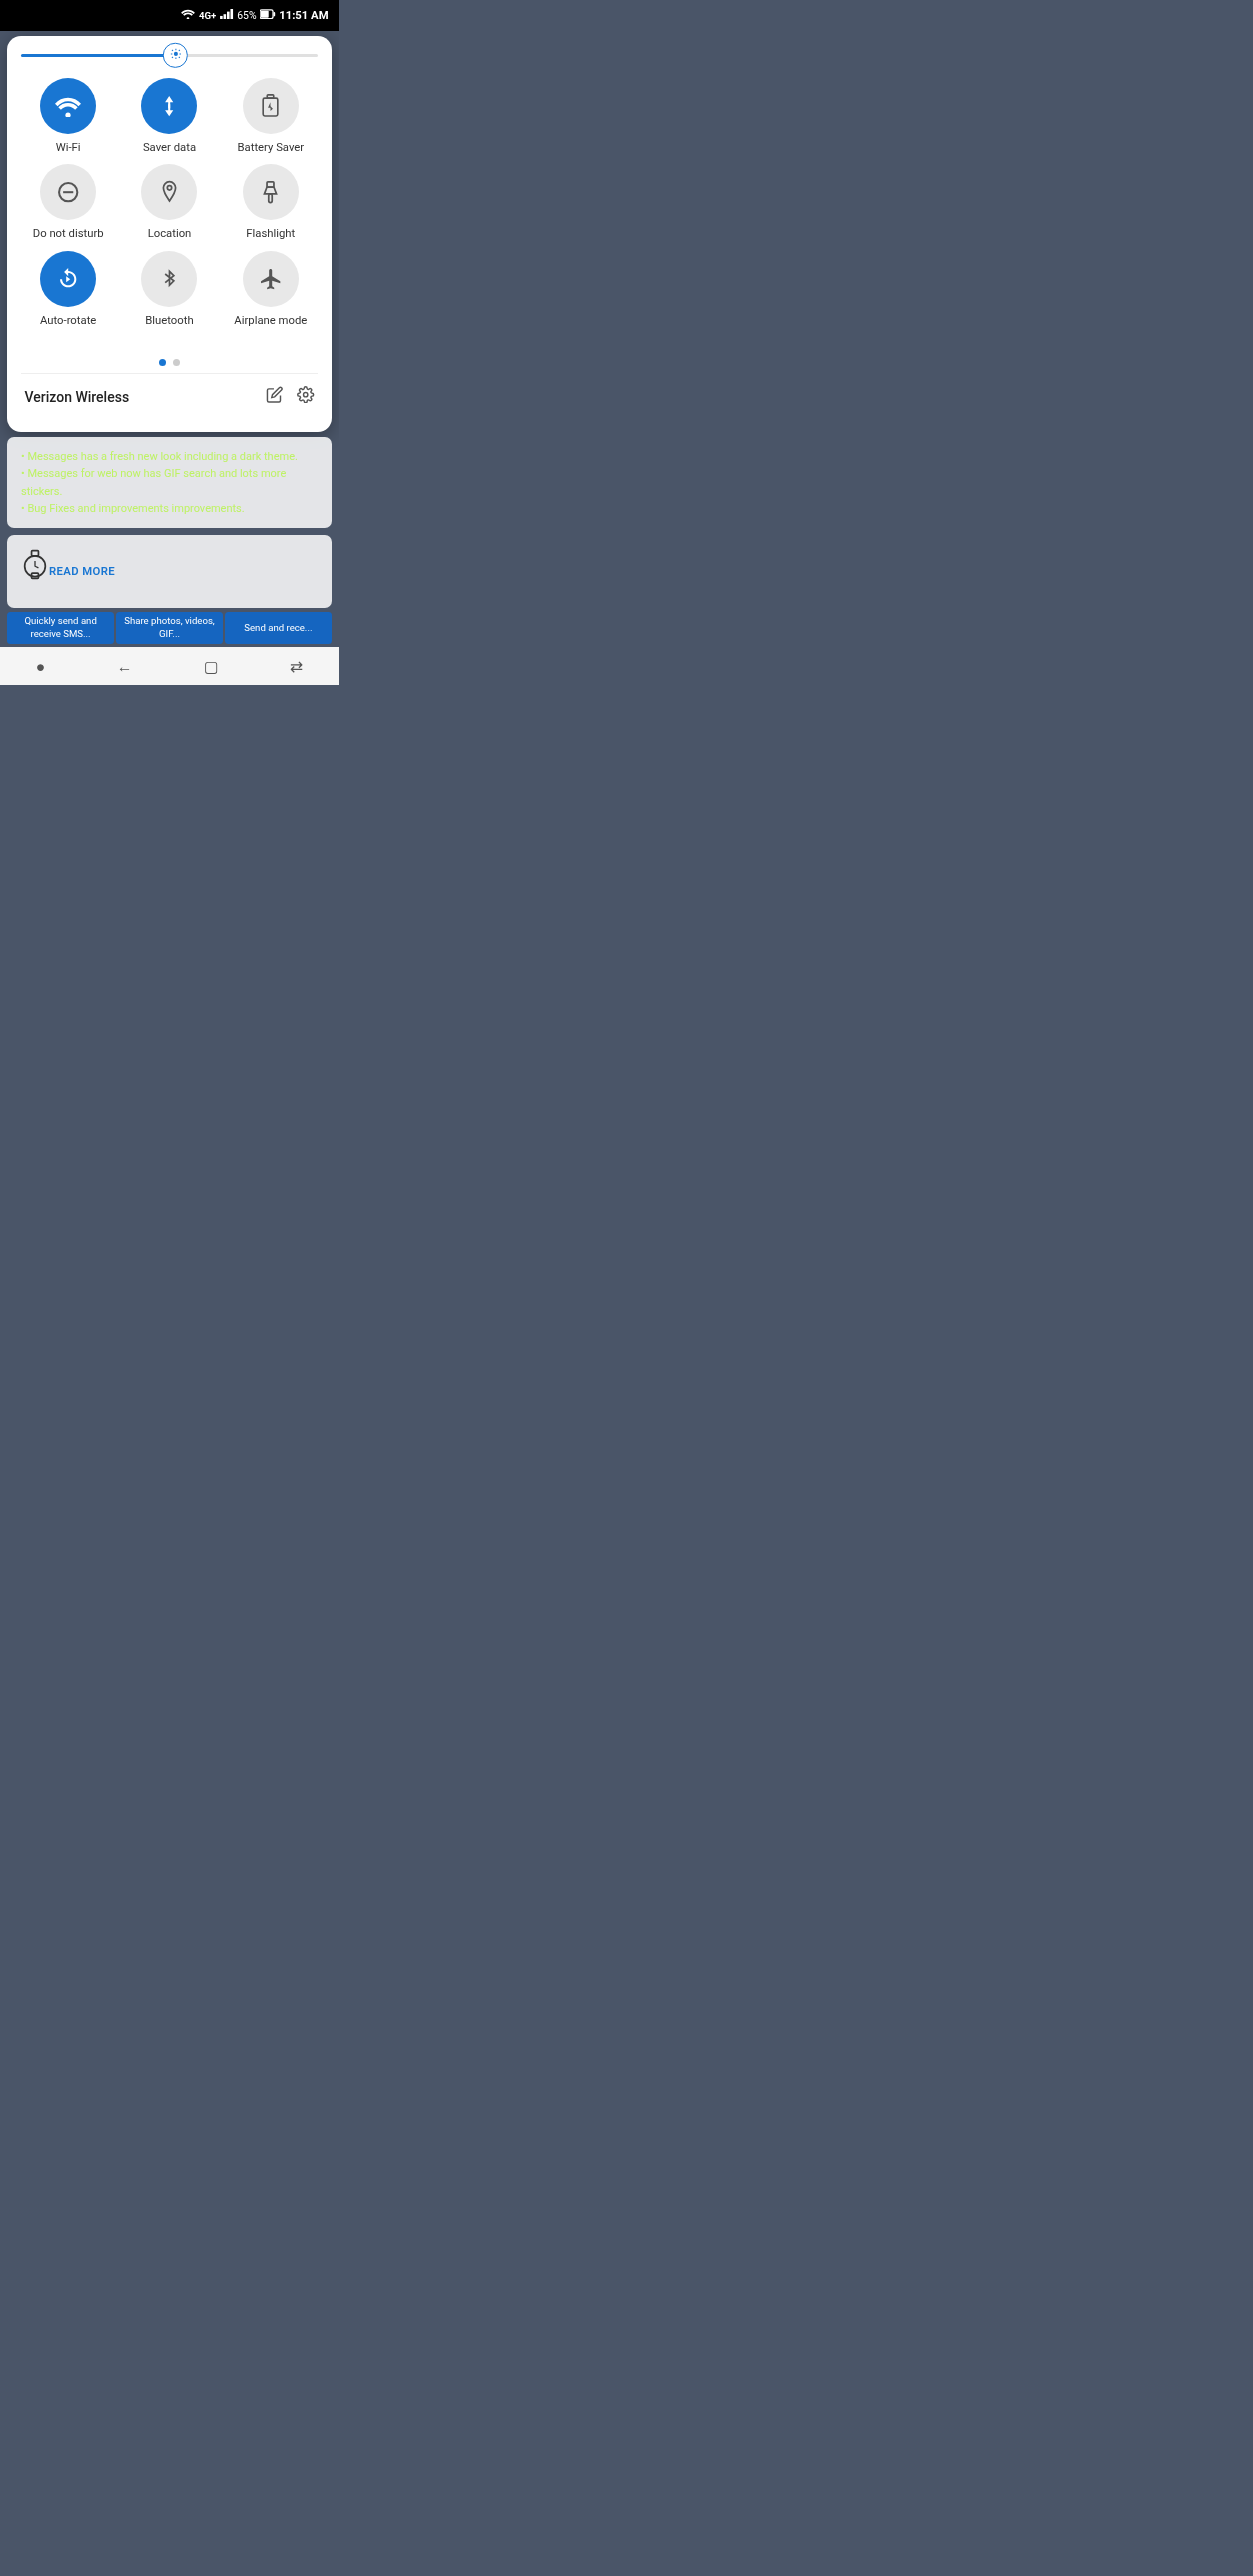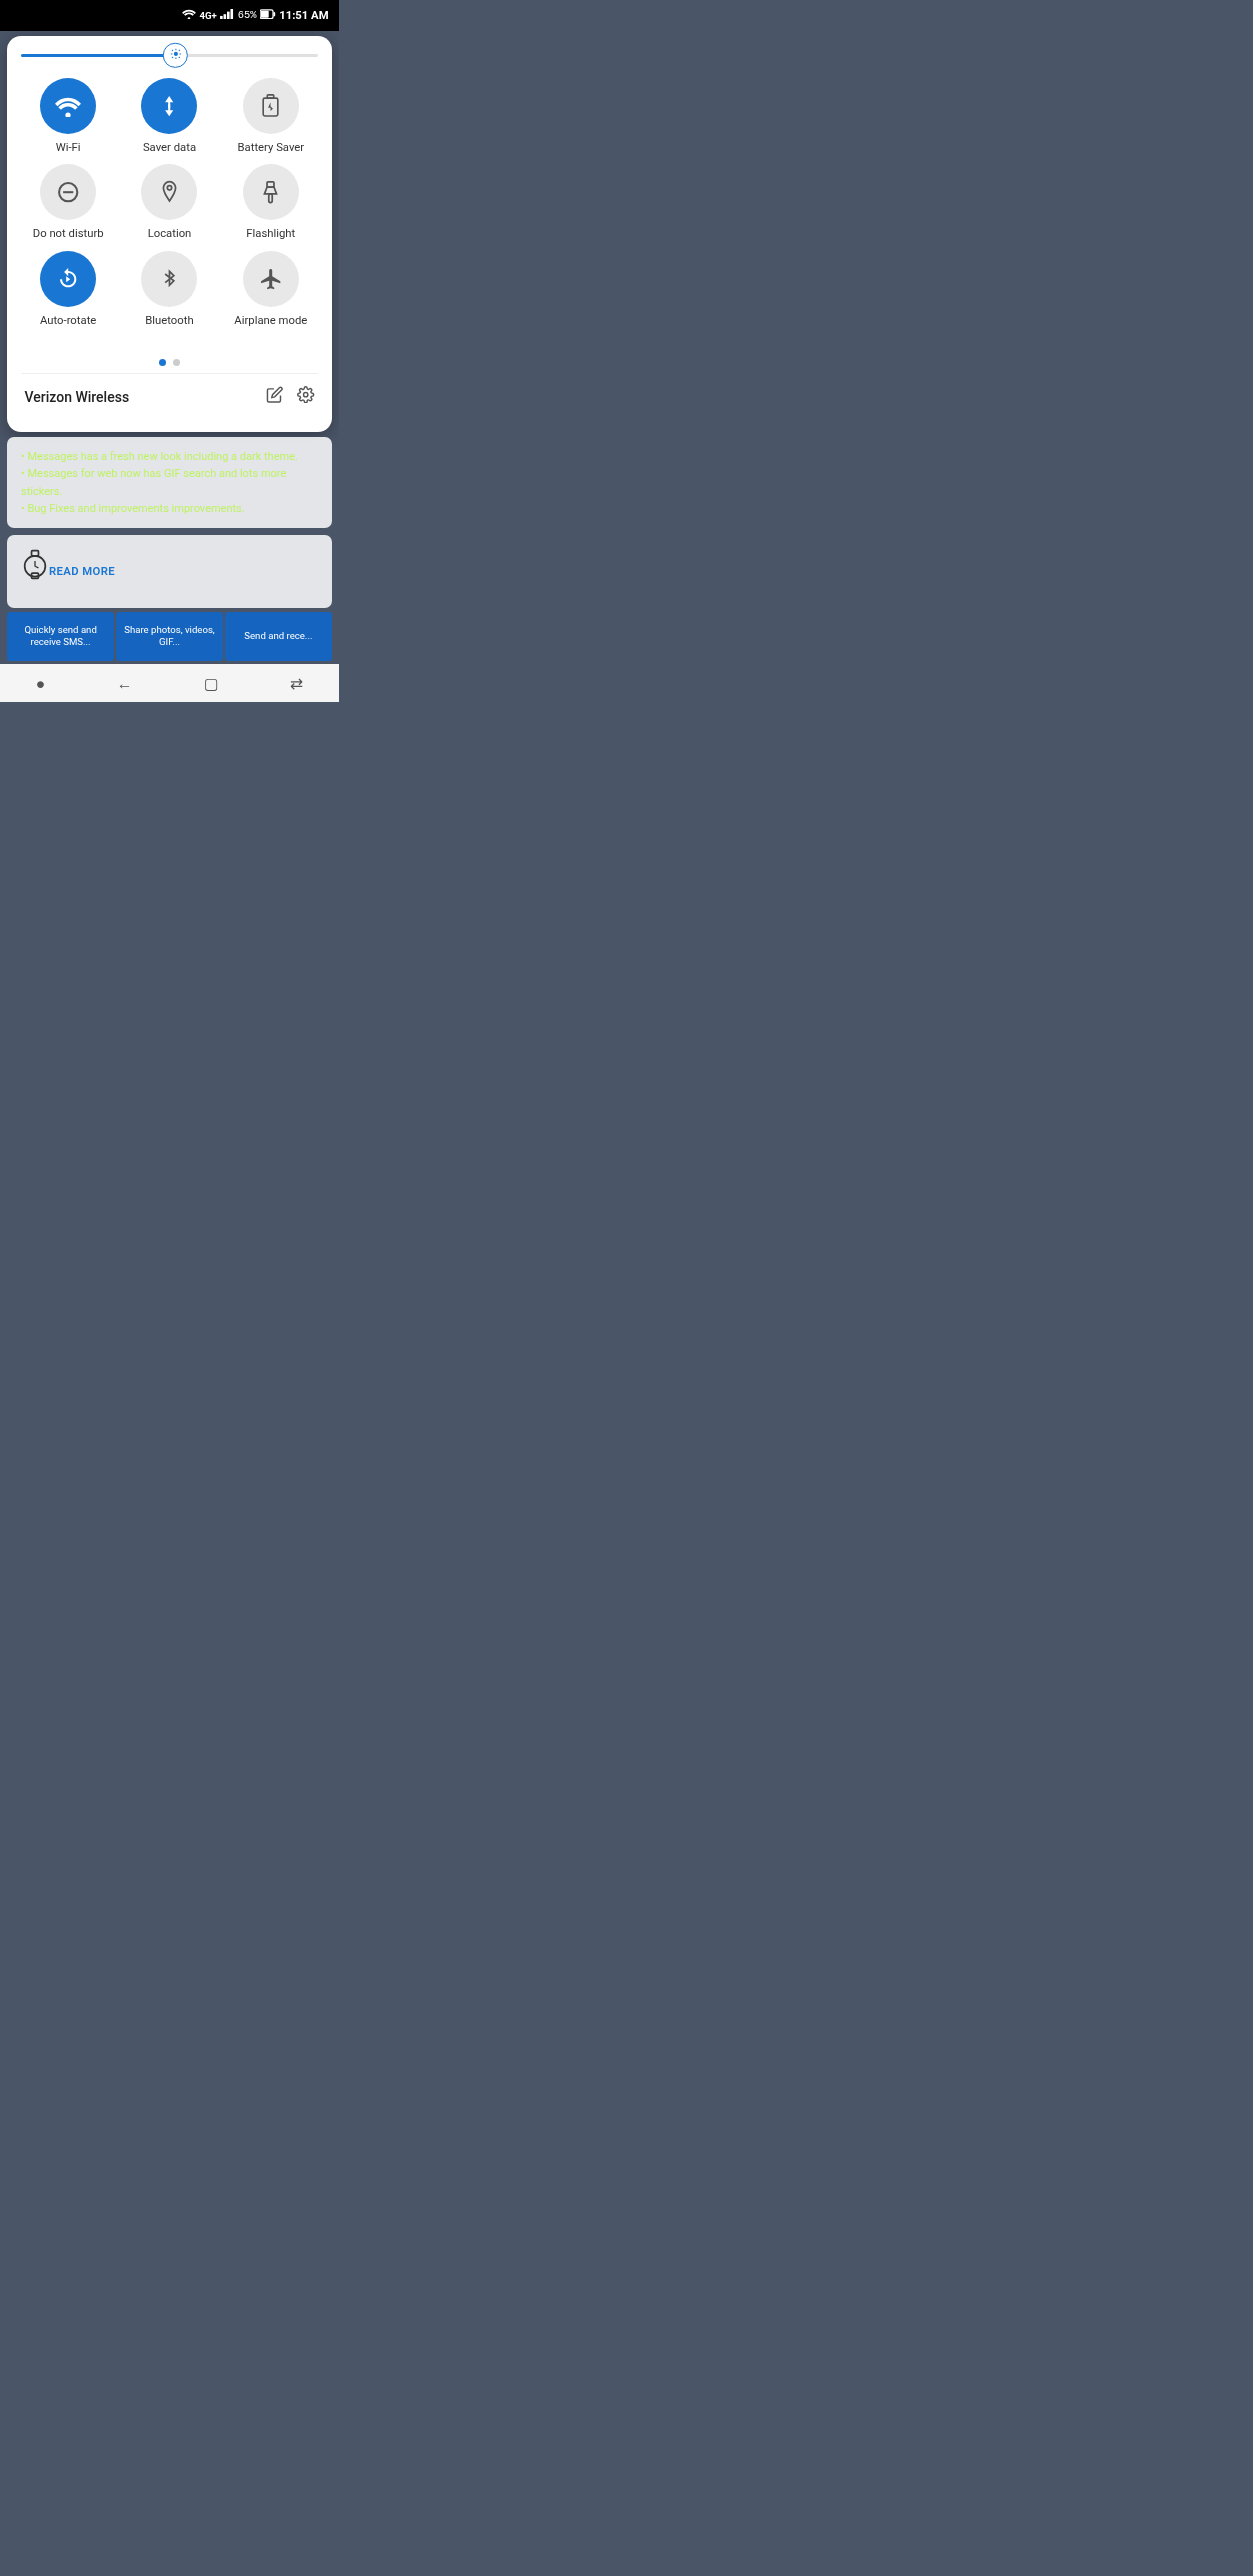--- a/index.html
+++ b/index.html
@@ -209,21 +209,21 @@
       font-weight: 600;
       color: #1976d2;
       letter-spacing: 0.4px;
     }
 
     
     .bottom-cards {
       display: flex;
       margin: 3.5px 7px;
       gap: 1.7px;
-      height: 49px;
+      height: 32px;
     }
 
     .bottom-card {
       flex: 1;
       background: #1565c0;
       display: flex;
       align-items: center;
       justify-content: center;
       padding: 5.2px;
       border-radius: 3.5px;
@@ -267,21 +267,21 @@
     </span>
     <span style="font-size:9.6px;font-weight:bold;">4G+</span>
     <span>
       <svg width="14" height="10.4" viewBox="0 0 16 12" fill="white">
         <rect x="0" y="8" width="3" height="4"></rect>
         <rect x="4" y="6" width="3" height="6"></rect>
         <rect x="8" y="3" width="3" height="9"></rect>
         <rect x="12" y="0" width="3" height="12"></rect>
       </svg>
     </span>
-    <span style="font-size:10.4px;font-family:Liberation Mono, monospace;">65%</span>
+    <span style="font-size:10.4px;">65%</span>
     <span>
       <svg width="15.7" height="10.4" viewBox="0 0 18 12" fill="white">
         <rect x="0" y="1" width="15" height="10" rx="2" stroke="white" stroke-width="1.5" fill="none"></rect>
         <rect x="15.5" y="3.5" width="2" height="5" rx="1" fill="white"></rect>
         <rect x="1" y="2" width="9" height="8" rx="1" fill="white"></rect>
       </svg>
     </span>
     <span style="font-size:11.3px;font-weight:700;margin-left:0;">11:51 AM</span>
   </div>
 </div>

